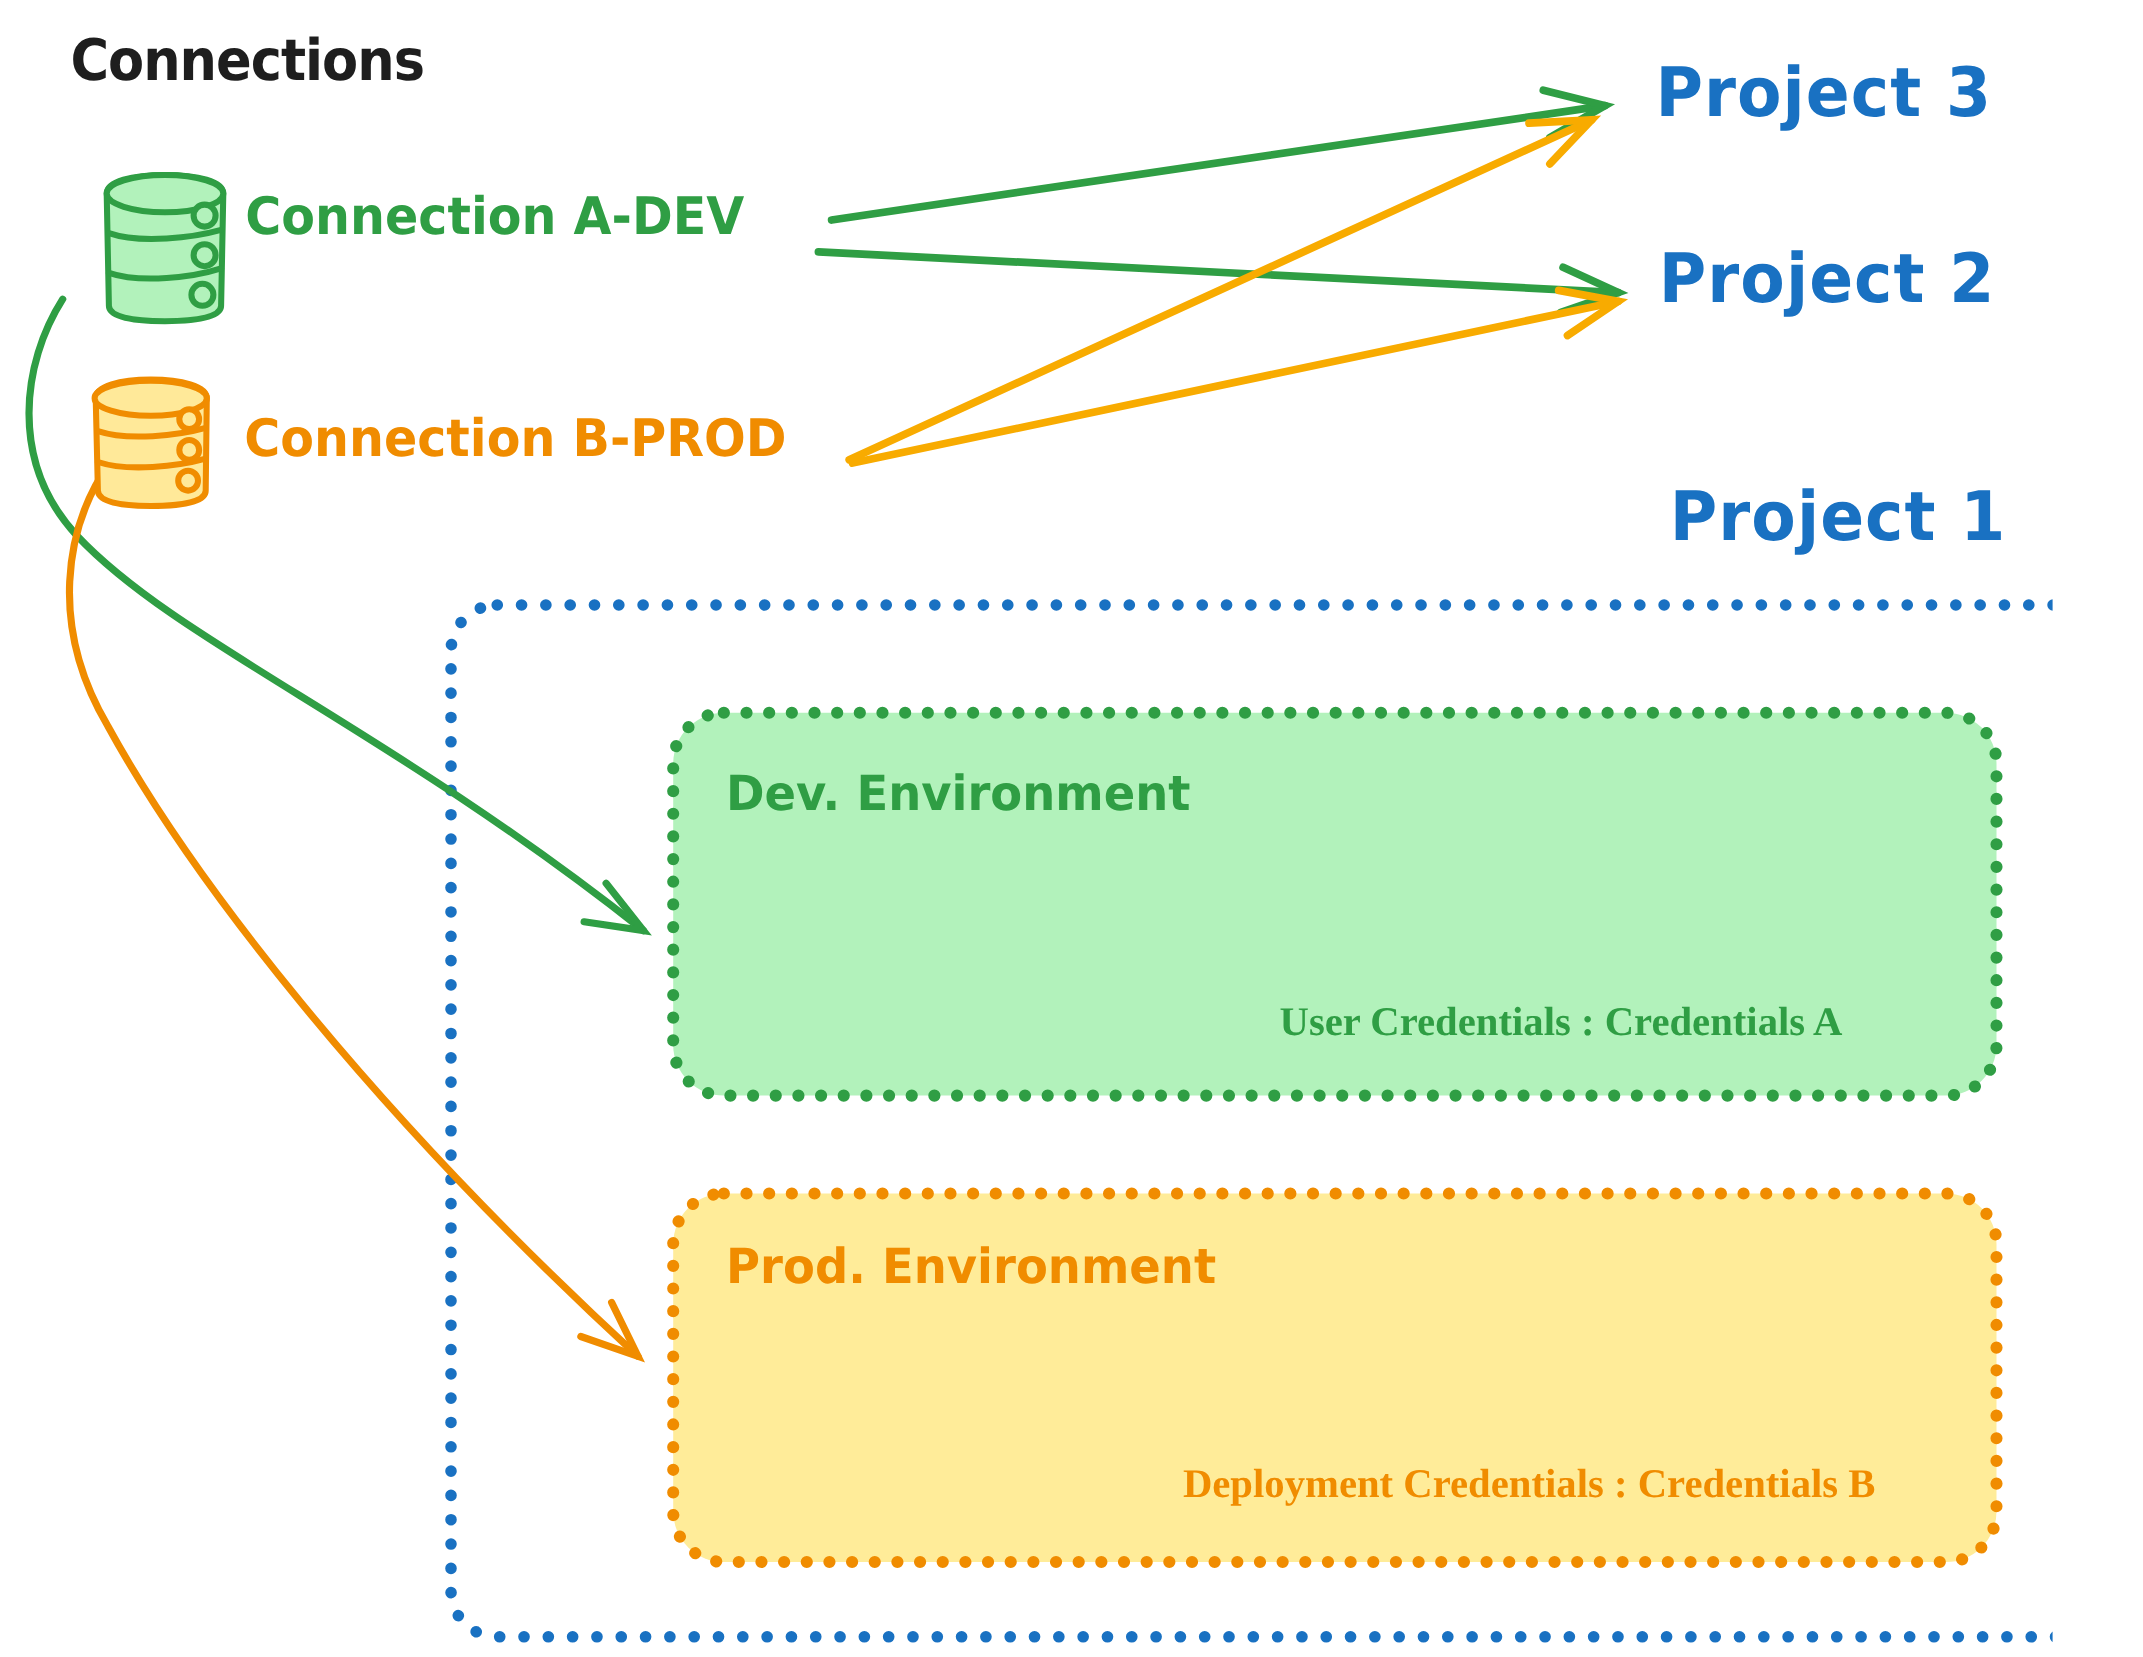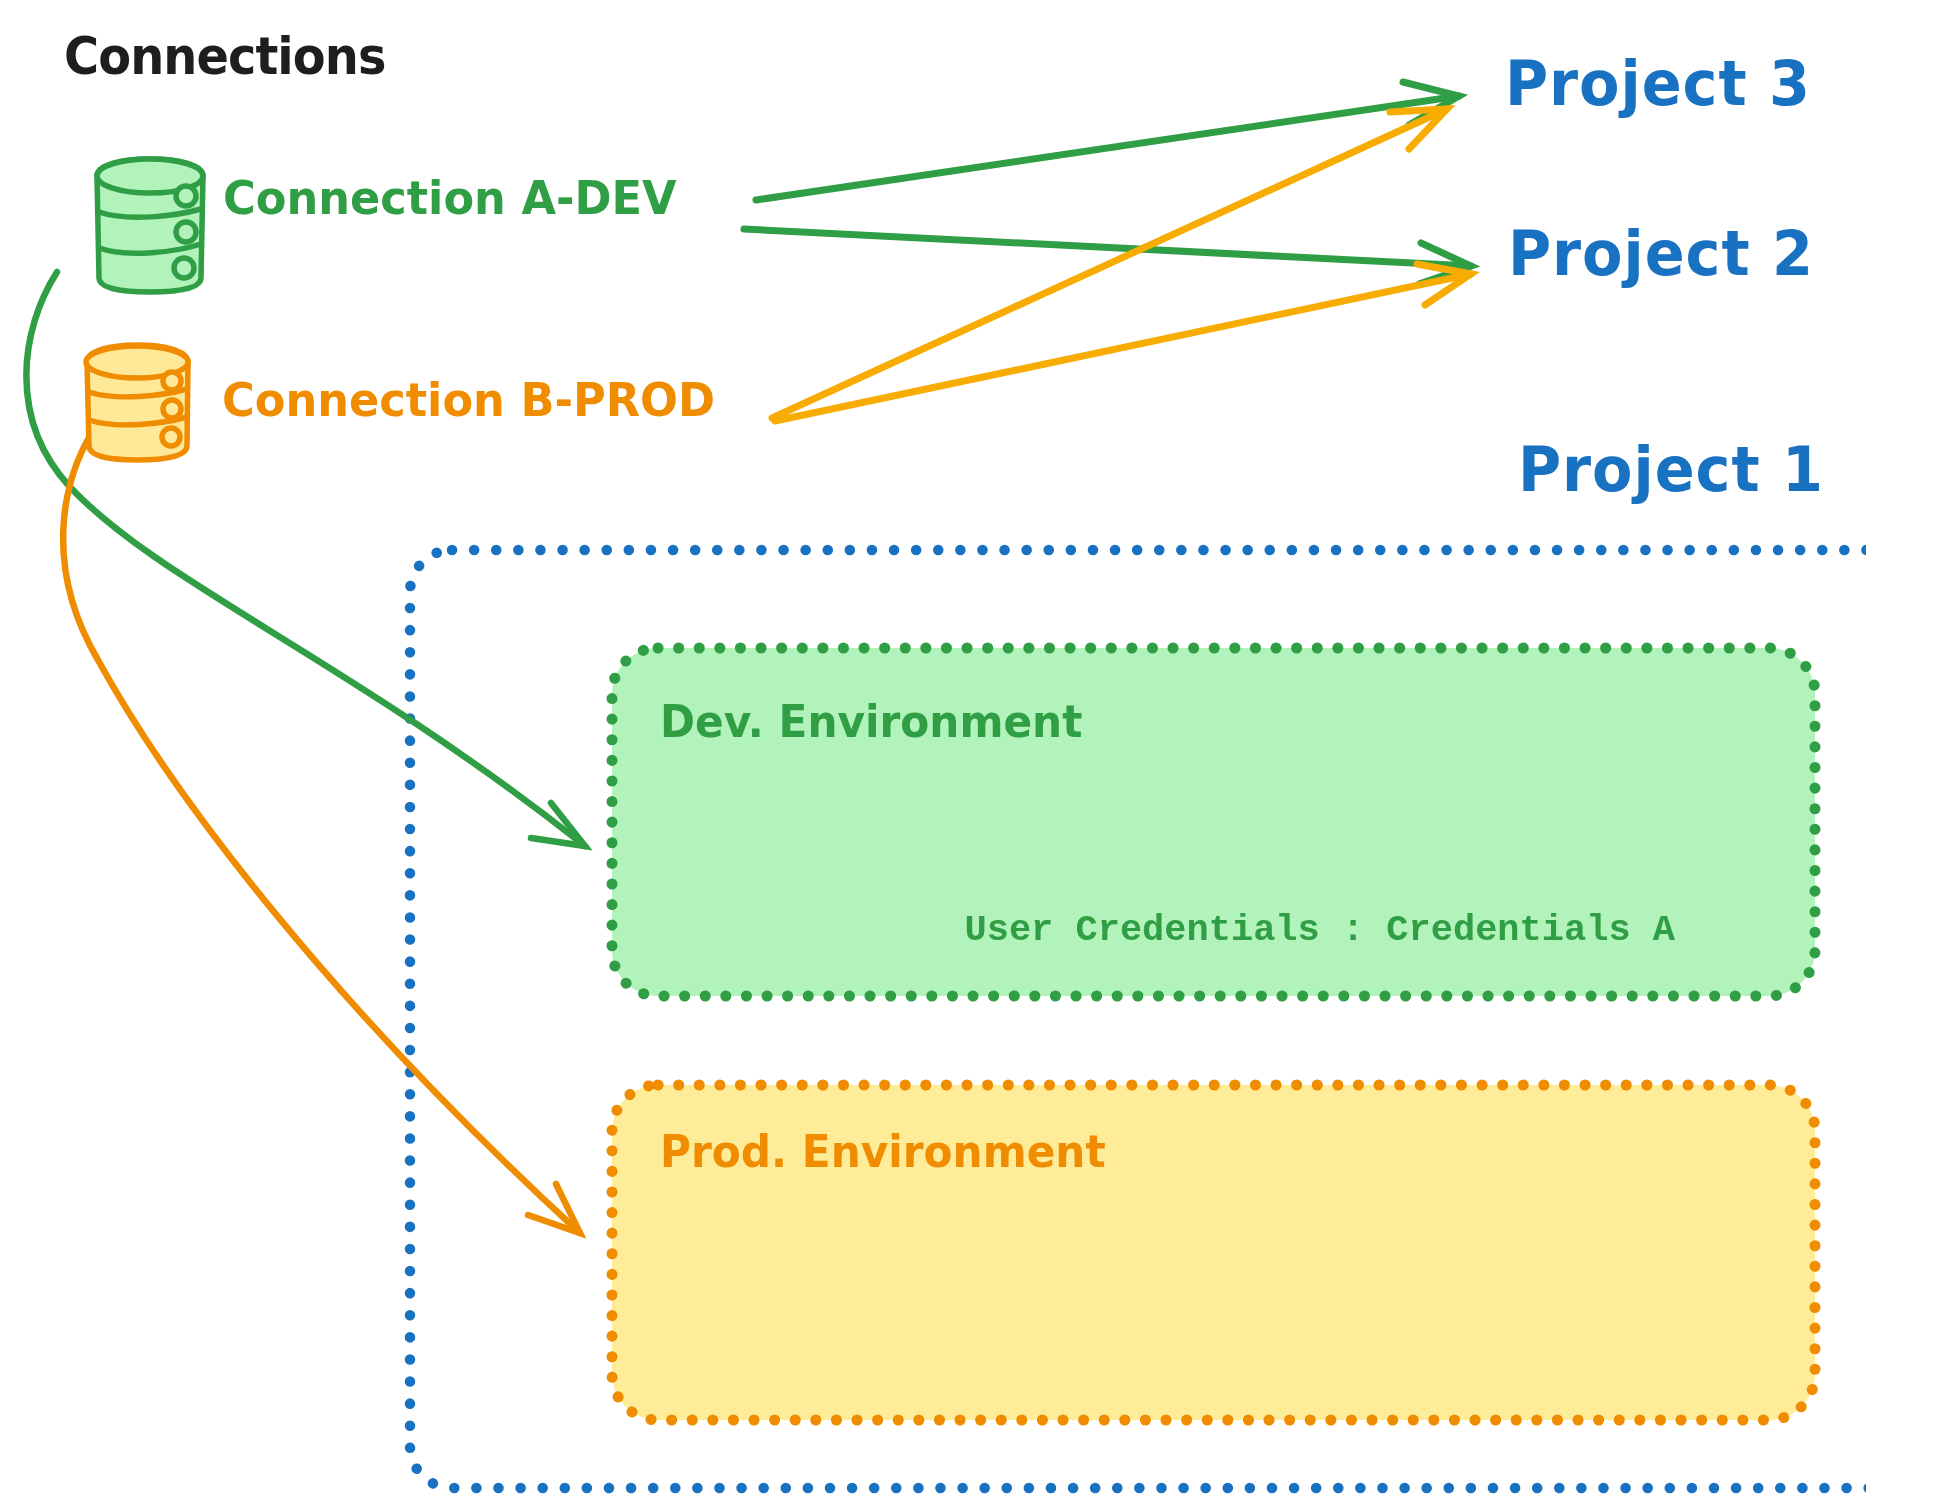--- a/index.html
+++ b/index.html
@@ -23,21 +23,21 @@
   .conn-a { left: 223px; top: 172px; color: #2f9e44; }
   .conn-b { left: 222px; top: 374px; color: #f08c00; }
   .project { font-size: 62px; font-weight: 700; color: #1971c2; letter-spacing: 1px; transform: scaleX(.95); transform-origin: left top; }
   .p3 { left: 1505px; top: 50px; }
   .p2 { left: 1508px; top: 220px; }
   .p1 { left: 1518px; top: 436px; }
   .env-title { font-size: 44px; font-weight: 600; transform: scaleX(.96); transform-origin: left top; }
   .env-dev  { left: 660px; top: 698px;  color: #2f9e44; }
   .env-prod { left: 660px; top: 1128px; color: #f08c00; }
   .cred {
-    font-family: Liberation Mono, monospace;
+    font-family: Liberation Serif, serif;
     font-size: 37px; font-weight: 700; text-align: right;
   }
   .cred-dev  { right: 191px; top: 910px;  color: #2f9e44; }
   .cred-prod { right: 161px; top: 1330px; color: #f08c00; }
 </style>
 </head>
 <body>
 
 <div id="canvas">
 
@@ -117,14 +117,15 @@
   <div class="txt project p2">Project 2</div>
 
   <div class="txt project p1">Project 1</div>
 
   <div class="txt env-title env-dev">Dev. Environment</div>
 
   <div class="txt cred cred-dev">User Credentials : Credentials A</div>
 
   <div class="txt env-title env-prod">Prod. Environment</div>
 
+  <div class="txt cred cred-prod">Deployment Credentials : Credentials B</div>
 
 </div>
 
 </body></html>

